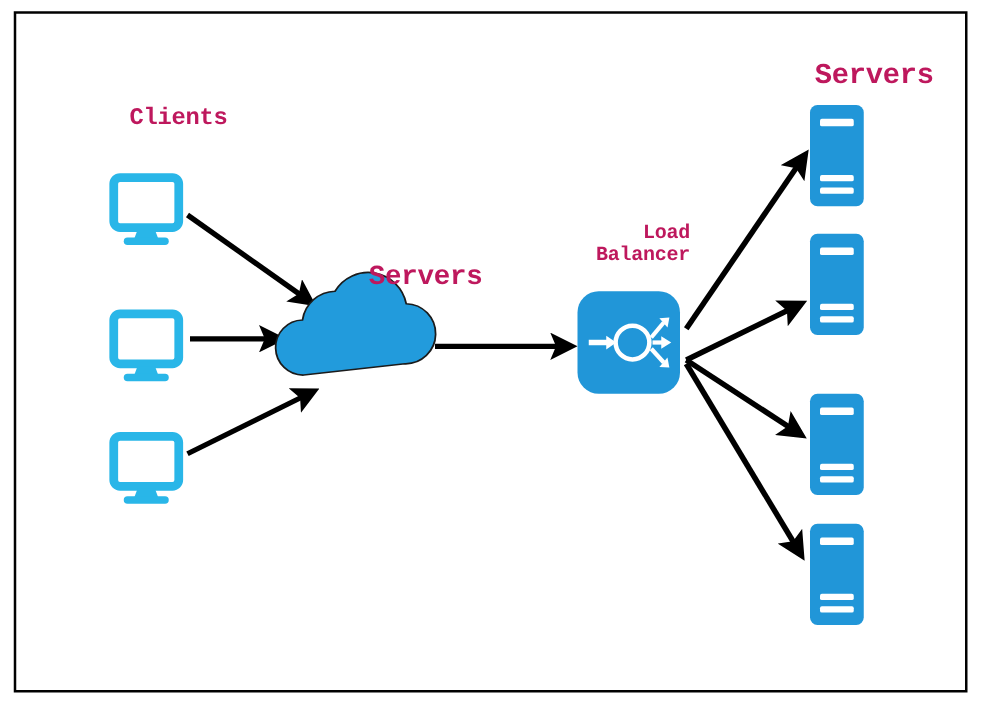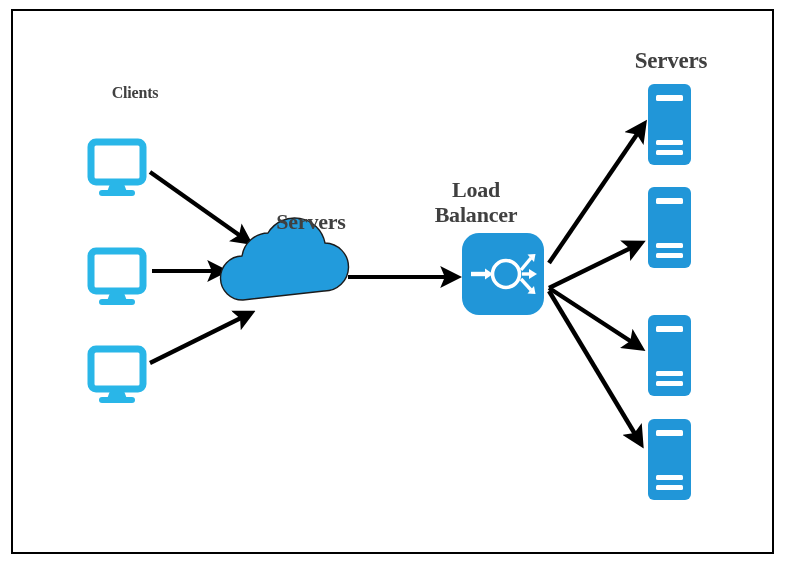--- a/index.html
+++ b/index.html
@@ -31,31 +31,31 @@
   }
   #canvas {
     position: absolute;
     left: 0;
     top: 0;
     width: 793px;
     height: 573px;
   }
   .node-label {
     position: absolute;
-    color: #404040;
+    color: #be185d;
     font-weight: bold;
-    font-family: Liberation Serif, serif;
+    font-family: Liberation Mono, monospace;
     white-space: pre-line;
     line-height: 1.12;
-    text-align: center;
+    text-align: right;
     letter-spacing: -0.2px;
   }
-  #label-clients  { left: 60px;  top: 84px;  width: 150px; font-size: 16px; }
+  #label-clients  { left: 32px;  top: 84px;  width: 150px; font-size: 19px; }
   #label-internet { left: 236px; top: 210px; width: 150px; font-size: 22px; }
-  #label-lb       { left: 400px; top: 178px; width: 152px; font-size: 22px; }
+  #label-lb       { left: 400px; top: 178px; width: 152px; font-size: 16px; }
   #label-servers  { left: 595px; top: 48px;  width: 152px; font-size: 23px; }
 </style>
 </head>
 <body>
 
 <div id="diagram-root">
 
   <div id="frame-border"></div>
 
   <svg id="canvas" viewBox="0 0 793 573">

